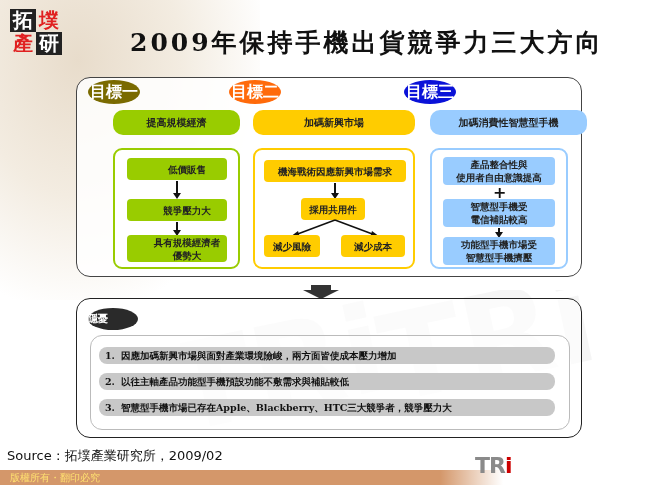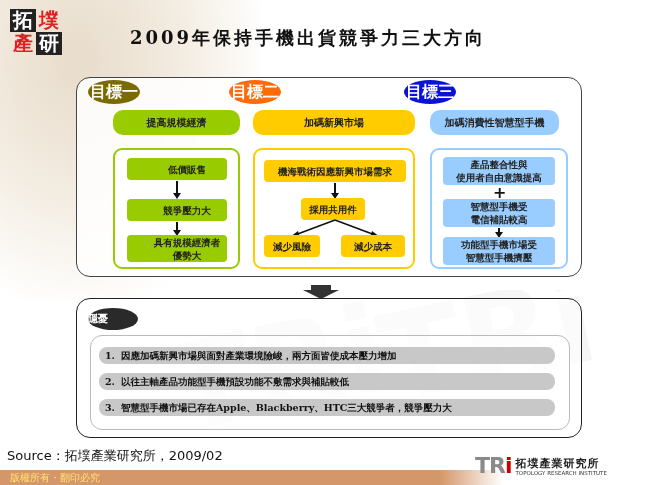--- a/index.html
+++ b/index.html
@@ -7,30 +7,30 @@
   .bg-map { position: absolute; left: 0; top: 0; width: 260px; height: 300px;
     background: radial-gradient(ellipse at 30% 20%, #e8dccb 0%, #f3ece1 40%, rgba(255,255,255,0) 75%); }
   .watermark { position: absolute; left: 180px; top: 290px; width: 470px; height: 160px; overflow: hidden; pointer-events: none; }
   .watermark span { position: absolute; font-family: "DejaVu Sans", sans-serif; font-weight: bold; font-size: 120px; color: rgba(200,200,200,0.18); transform: rotate(-12deg); }
   .logo { position: absolute; left: 10px; top: 9px; width: 52px; height: 46px; }
   .logo .c { position: absolute; width: 26px; height: 23px; font-family: "DejaVu Sans", sans-serif; font-weight: bold; font-size: 20px; line-height: 23px; text-align: center; }
   .logo .c1 { left: 0; top: 0; background: #222; color: #fff; }
   .logo .c2 { left: 26px; top: 0; color: #e02020; }
   .logo .c3 { left: 0; top: 23px; color: #e02020; }
   .logo .c4 { left: 26px; top: 23px; background: #222; color: #fff; }
-  .title { position: absolute; left: 130px; top: 26px; font-size: 18px; font-weight: bold; color: #111; letter-spacing: 3px; font-family: "DejaVu Serif", serif; }
+  .title { position: absolute; left: 130px; top: 26px; font-size: 25px; font-weight: bold; color: #111; letter-spacing: 3px; font-family: "DejaVu Serif", serif; }
   .top-panel { position: absolute; left: 76px; top: 77px; width: 506px; height: 200px; border: 1.5px solid #444; border-radius: 14px; background: rgba(255,255,255,0.85); }
   .goal-pill { position: absolute; height: 24px; border-radius: 50%; color: #fff; font-size: 16px; font-weight: bold; text-align: center; line-height: 24px; }
   .goal1 { left: 88px; top: 80px; width: 52px; background: #7a6a00; }
   .goal2 { left: 229px; top: 80px; width: 52px; background: #ff6a0a; }
   .goal3 { left: 404px; top: 80px; width: 52px; background: #0a12d8; }
   .head-bar { position: absolute; top: 110px; height: 25px; border-radius: 10px; font-size: 10px; text-align: center; line-height: 25px; color: #222; font-weight: bold; }
   .hb1 { left: 113px; width: 127px; background: #99cc00; }
   .hb2 { left: 253px; width: 162px; background: #ffcc00; }
-  .hb3 { left: 430px; width: 129px; background: #99ccff; }
+  .hb3 { left: 430px; width: 157px; background: #99ccff; }
   .col-box { position: absolute; top: 148px; height: 121px; border: 2px solid; border-radius: 9px; background: #fff; }
   .cb1 { left: 113px; width: 127px; border-color: #99cc00; }
   .cb2 { left: 253px; width: 162px; border-color: #ffcc00; }
   .cb3 { left: 430px; width: 138px; border-color: #99ccff; }
   .node { position: absolute; font-size: 9.5px; font-weight: bold; color: #222; text-align: center; display: flex; align-items: center; justify-content: center; line-height: 13px; border-radius: 4px; }
   .g { background: #99cc00; padding-left: 20px; }
   .y { background: #ffcc00; }
   .b { background: #99ccff; }
   .arrow-down { position: absolute; width: 2px; background: #111; }
   .arrow-down::after { content: ""; position: absolute; left: -3px; bottom: -4px; border-left: 4px solid transparent; border-right: 4px solid transparent; border-top: 6px solid #111; }
@@ -132,17 +132,13 @@
 
 <div class="source">Source：拓墣產業研究所，2009/02</div>
 
 <div class="footer-bar">
     <div class="fade"></div>
   </div>
 <div class="copyright">版權所有・翻印必究</div>
 
 <div class="tri-logo">
   <div class="tri-mark"><span>TR</span><span class="i">i</span></div>
-  <div class="tri-text">
-    <span class="tri-cn">拓墣產業研究所</span>
-    <span class="tri-en">TOPOLOGY RESEARCH INSTITUTE</span>
-  </div>
 </div>
 
 </body></html>

